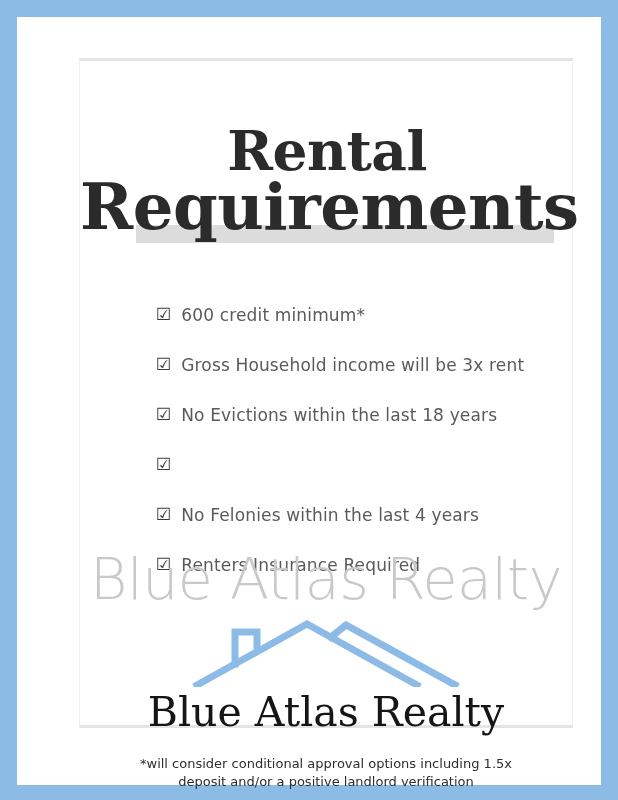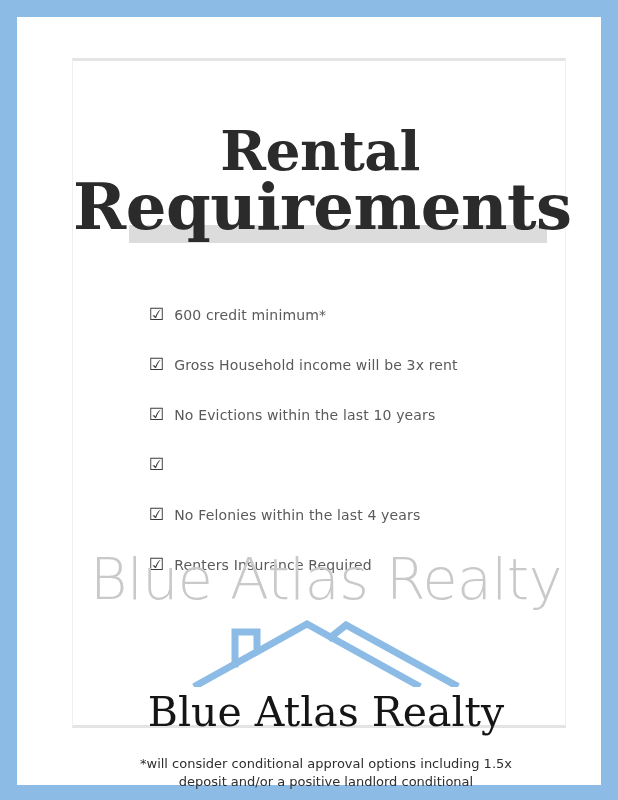--- a/index.html
+++ b/index.html
@@ -30,21 +30,21 @@
     top: 17px;
     width: 584px;
     height: 768px;
     background: #ffffff;
     box-sizing: border-box;
   }
 
   
   #content-box {
     position: absolute;
-    left: 55px;
+    left: 62px;
     top: 41px;
     width: 494px;
     height: 670px;
     box-sizing: border-box;
     border-top: 3px solid #e4e4e4;
     border-bottom: 3px solid #e4e4e4;
     border-left: 1px solid #f0f0f0;
     border-right: 1px solid #f0f0f0;
     background: transparent;
   }
@@ -100,21 +100,21 @@
     flex: 0 0 auto;
     font-size: 17px;
     line-height: 17px;
     color: #3a3a3a;
     font-family: "DejaVu Sans", sans-serif;
     position: relative;
     top: -1px;
   }
   .req-label {
     font-family: "DejaVu Sans", "Liberation Sans", sans-serif;
-    font-size: 14px;
+    font-size: 17px;
     line-height: 18px;
     color: #5a5a5a;
     letter-spacing: 0.15px;
     white-space: nowrap;
   }
 
   
   #watermark {
     position: absolute;
     left: 17px;
@@ -193,21 +193,21 @@
           <span class="req-label">600 credit minimum*</span>
         </div>
 
         <div class="req-item">
           <span class="req-checkbox">☑</span>
           <span class="req-label">Gross Household income will be 3x rent</span>
         </div>
 
         <div class="req-item">
           <span class="req-checkbox">☑</span>
-          <span class="req-label">No Evictions within the last 10 years</span>
+          <span class="req-label">No Evictions within the last 18 years</span>
         </div>
 
         <div class="req-item">
           <span class="req-checkbox">☑</span>
         </div>
 
         <div class="req-item">
           <span class="req-checkbox">☑</span>
           <span class="req-label">No Felonies within the last 4 years</span>
         </div>
@@ -232,18 +232,18 @@
           <polyline points="44,53 44,21 66,21 66,35"></polyline>
 
           <polyline points="140,26 155,14 264,74"></polyline>
         </g>
       </svg>
       <span id="logo-wordmark">Blue Atlas Realty</span>
     </div>
 
     <div id="footer-note">
       <span class="footer-line">*will consider conditional approval options including 1.5x</span>
-      <span class="footer-line">deposit and/or a positive landlord conditional</span>
+      <span class="footer-line">deposit and/or a positive landlord verification</span>
     </div>
 
   </div>
 
 </div>
 
 </body></html>

